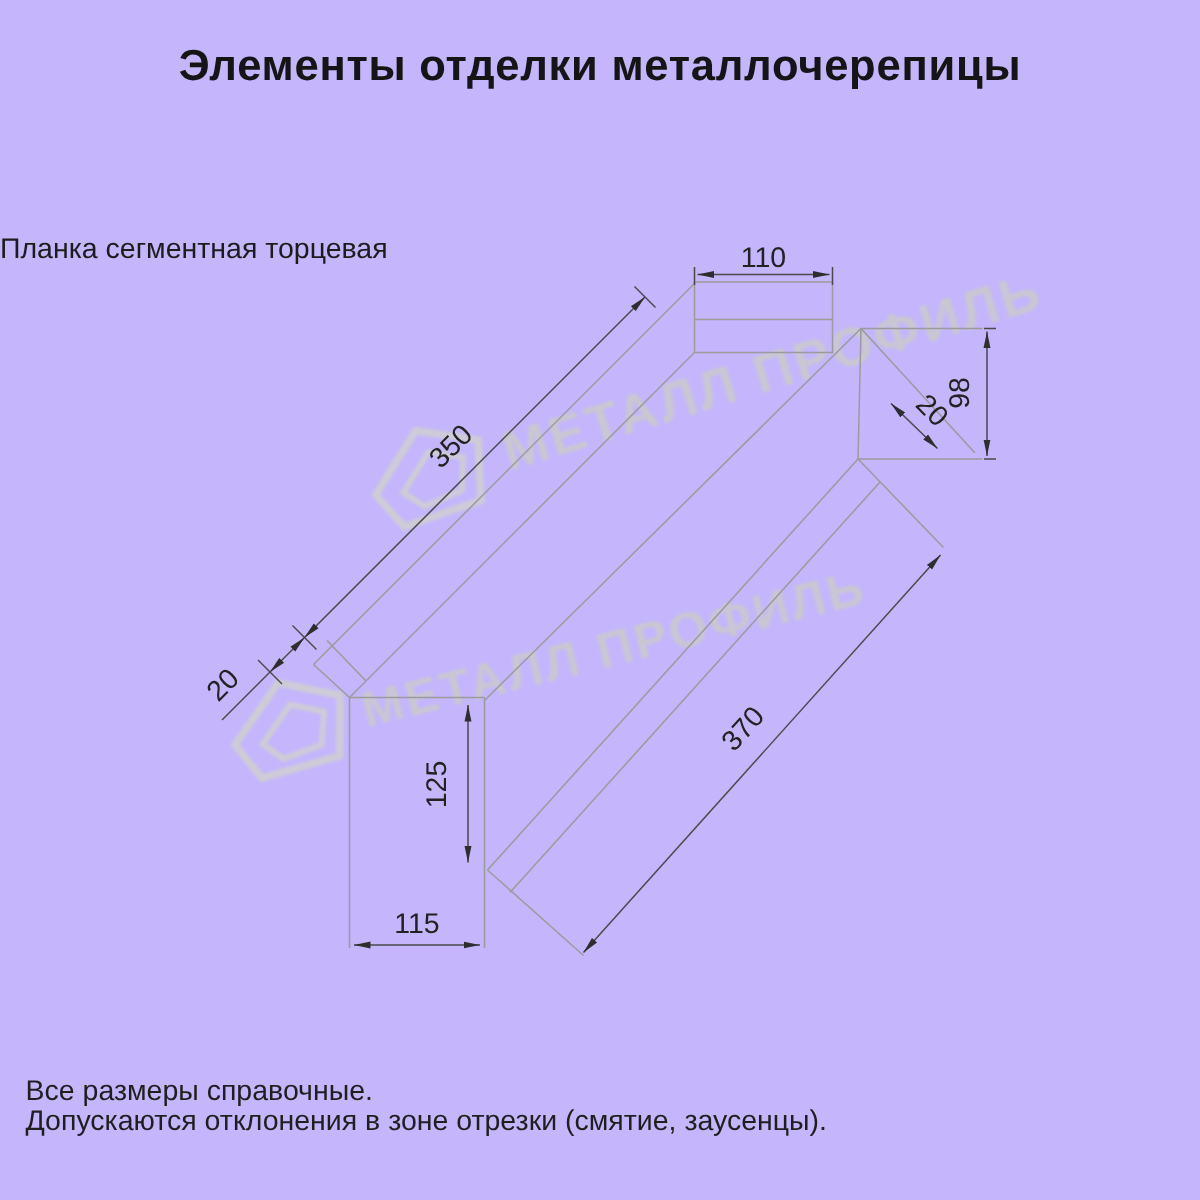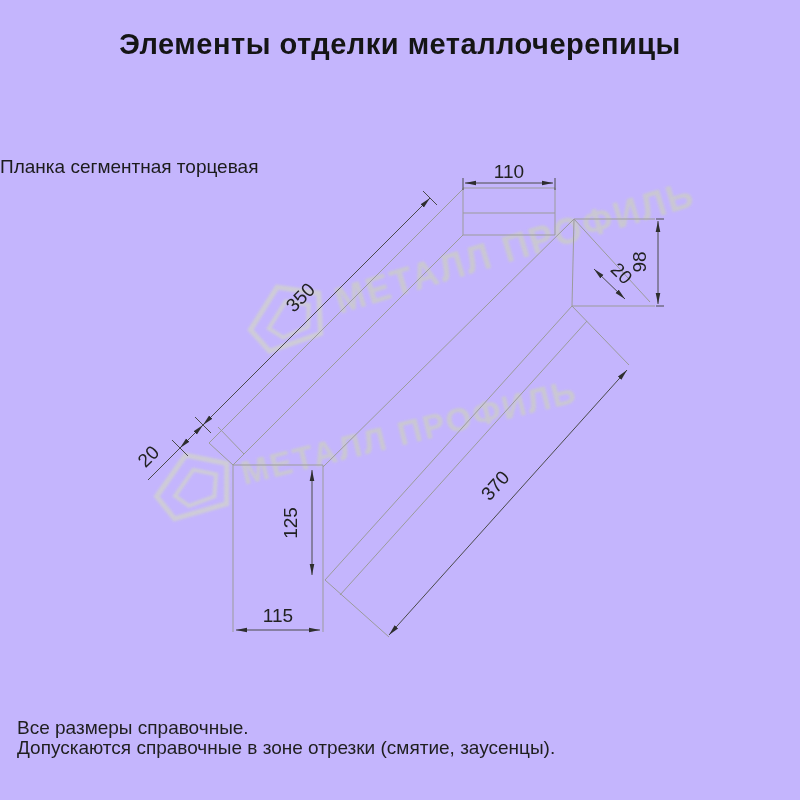--- a/index.html
+++ b/index.html
@@ -119,16 +119,16 @@
     </g>
 
     <g>
       <line class="dim" x1="389" y1="635" x2="627" y2="370" marker-start="url(#arr)" marker-end="url(#arr)"></line>
       <text class="dimtxt" transform="translate(500,490) rotate(-48)" text-anchor="middle">370</text>
     </g>
   </svg>
 
   <div class="footer">
     <div>Все размеры справочные.</div>
-    <div>Допускаются справочные в зоне отрезки (смятие, заусенцы).</div>
+    <div>Допускаются отклонения в зоне отрезки (смятие, заусенцы).</div>
   </div>
 
 </div>
 
 </body></html>

